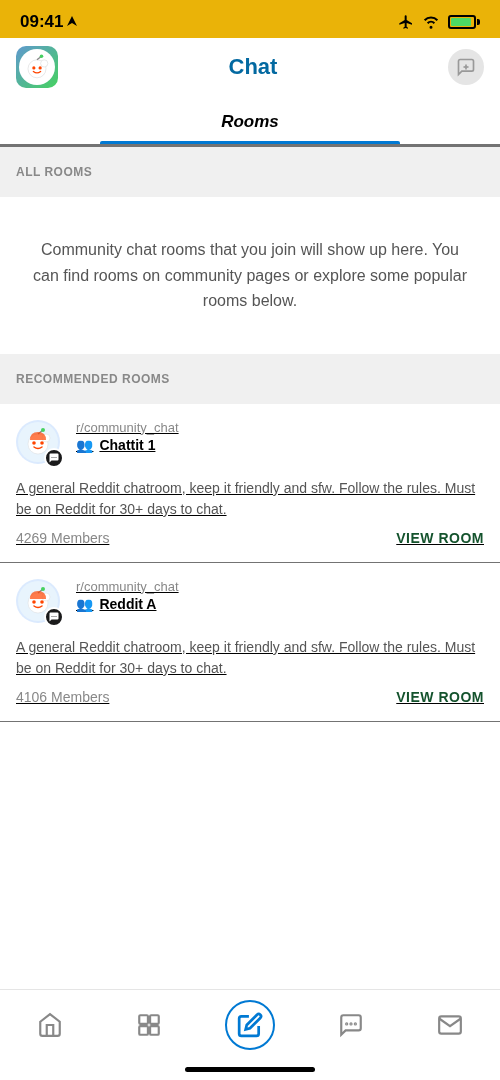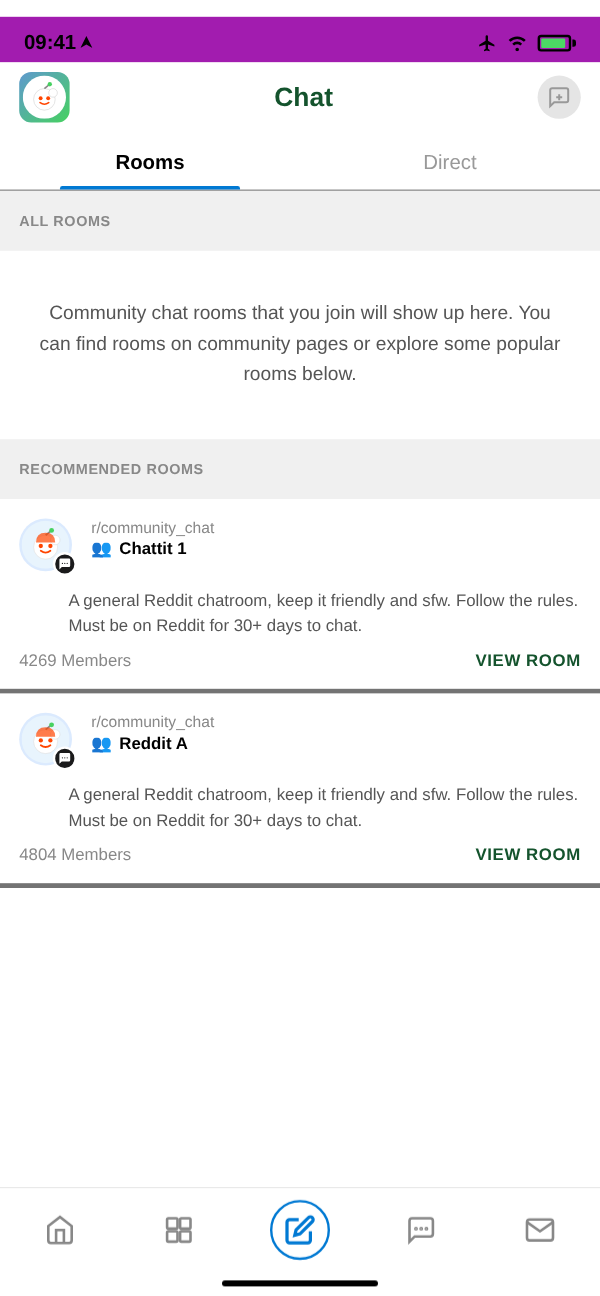--- a/index.html
+++ b/index.html
@@ -12,22 +12,21 @@
       position: relative;
       overflow-x: hidden;
     }
 
     
     .status-bar {
       display: flex;
       justify-content: space-between;
       align-items: center;
       padding: 12px 20px 6px 20px;
-      background: #a21caf;
-      margin-top: 14px;
+      background: #eab308;
     }
     .status-time {
       font-size: 17px;
       font-weight: 600;
       color: #000;
       display: flex;
       align-items: center;
       gap: 4px;
     }
     .status-icons {
@@ -83,38 +82,39 @@
       justify-content: center;
       overflow: hidden;
     }
     .header-logo svg {
       width: 36px;
       height: 36px;
     }
     .header-title {
       font-size: 22px;
       font-weight: 700;
-      color: #14532d;
+      color: #0369a1;
     }
     .header-action {
       width: 36px;
       height: 36px;
       border-radius: 50%;
       background: #e5e5e5;
       display: flex;
       align-items: center;
       justify-content: center;
       cursor: pointer;
     }
 
     
     .tabs {
       display: flex;
-      border-bottom: 1px solid #737373;
+      border-bottom: 3px solid #737373;
       background: #fff;
+      font-style: italic;
     }
     .tab {
       flex: 1;
       text-align: center;
       padding: 12px 0;
       font-size: 17px;
       font-weight: 500;
       color: #999;
       cursor: pointer;
       position: relative;
@@ -151,21 +151,22 @@
       color: #555;
       font-size: 16px;
       line-height: 1.6;
       border-radius: 25px;
     }
 
     
     .room-item {
       background: #fff;
       padding: 16px;
-      border-bottom: 4px solid #737373;
+      border-bottom: 1px solid #737373;
+      text-decoration: underline;
     }
     .room-top {
       display: flex;
       align-items: flex-start;
       gap: 12px;
       margin-bottom: 10px;
     }
     .room-avatar {
       width: 48px;
       height: 48px;
@@ -215,21 +216,20 @@
     }
     .room-people-icon {
       font-size: 14px;
       color: #888;
     }
     .room-desc {
       font-size: 14px;
       color: #555;
       line-height: 1.5;
       margin-bottom: 10px;
-      margin-left: 41px;
     }
     .room-footer {
       display: flex;
       justify-content: space-between;
       align-items: center;
     }
     .room-members {
       font-size: 14px;
       color: #888;
     }
@@ -345,23 +345,20 @@
       <path d="M21 15a2 2 0 0 1-2 2H7l-4 4V5a2 2 0 0 1 2-2h14a2 2 0 0 1 2 2z" stroke="#999" stroke-width="2" fill="none"></path>
       <line x1="12" y1="9" x2="12" y2="15" stroke="#999" stroke-width="2"></line>
       <line x1="9" y1="12" x2="15" y2="12" stroke="#999" stroke-width="2"></line>
     </svg>
   </div>
 </div>
 
 <div class="tabs">
   <div class="tab active">
     <span>Rooms</span>
-  </div>
-  <div class="tab">
-    <span>Direct</span>
   </div>
 </div>
 
 <div class="section-header">
   <span>ALL ROOMS</span>
 </div>
 
 <div class="empty-state">
   <span>Community chat rooms that you join will show up here. You can find rooms on community pages or explore some popular rooms below.</span>
 </div>
@@ -440,21 +437,21 @@
     <div class="room-info">
       <div class="room-subreddit">r/community_chat</div>
       <div class="room-name-row">
         <span class="room-people-icon">👥</span>
         <span class="room-name">Reddit A</span>
       </div>
     </div>
   </div>
   <div class="room-desc">A general Reddit chatroom, keep it friendly and sfw. Follow the rules. Must be on Reddit for 30+ days to chat.</div>
   <div class="room-footer">
-    <span class="room-members">4804 Members</span>
+    <span class="room-members">4106 Members</span>
     <span class="view-room-btn">VIEW ROOM</span>
   </div>
 </div>
 
 <div class="bottom-spacer"></div>
 
 <div class="bottom-nav">
 
   <div class="nav-item">
     <svg viewBox="0 0 24 24" fill="none" stroke="#888" stroke-width="2">

